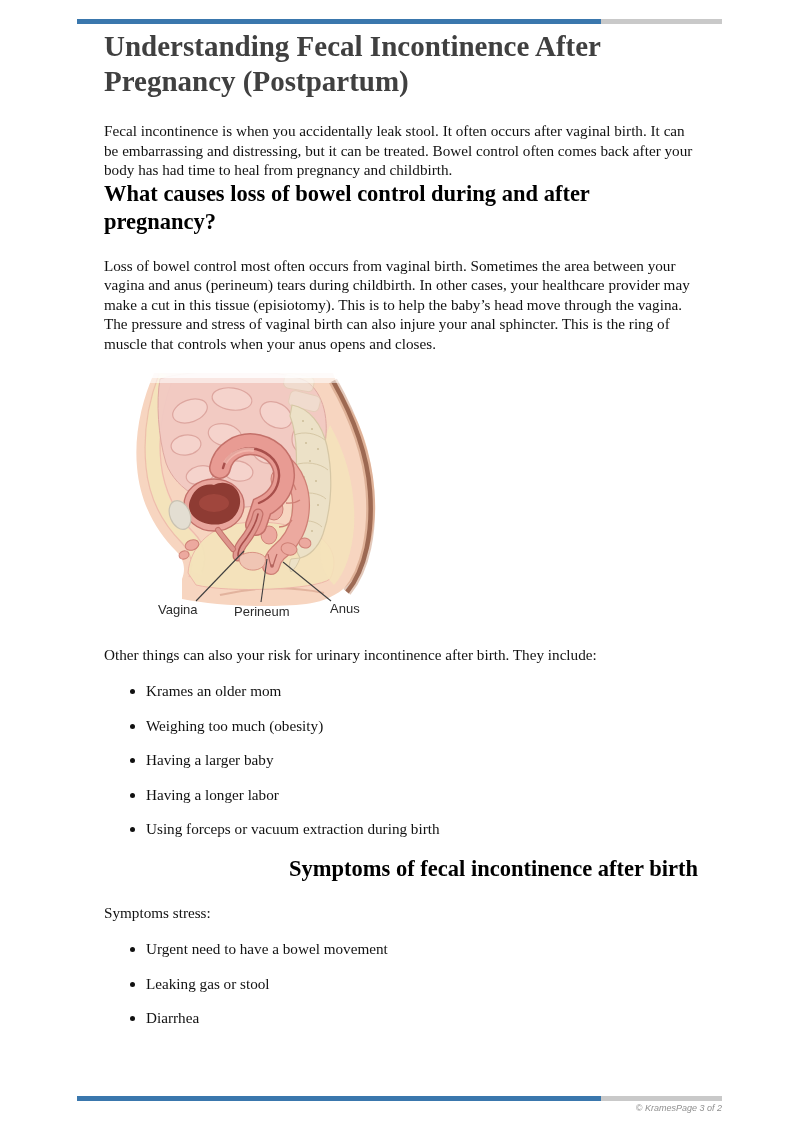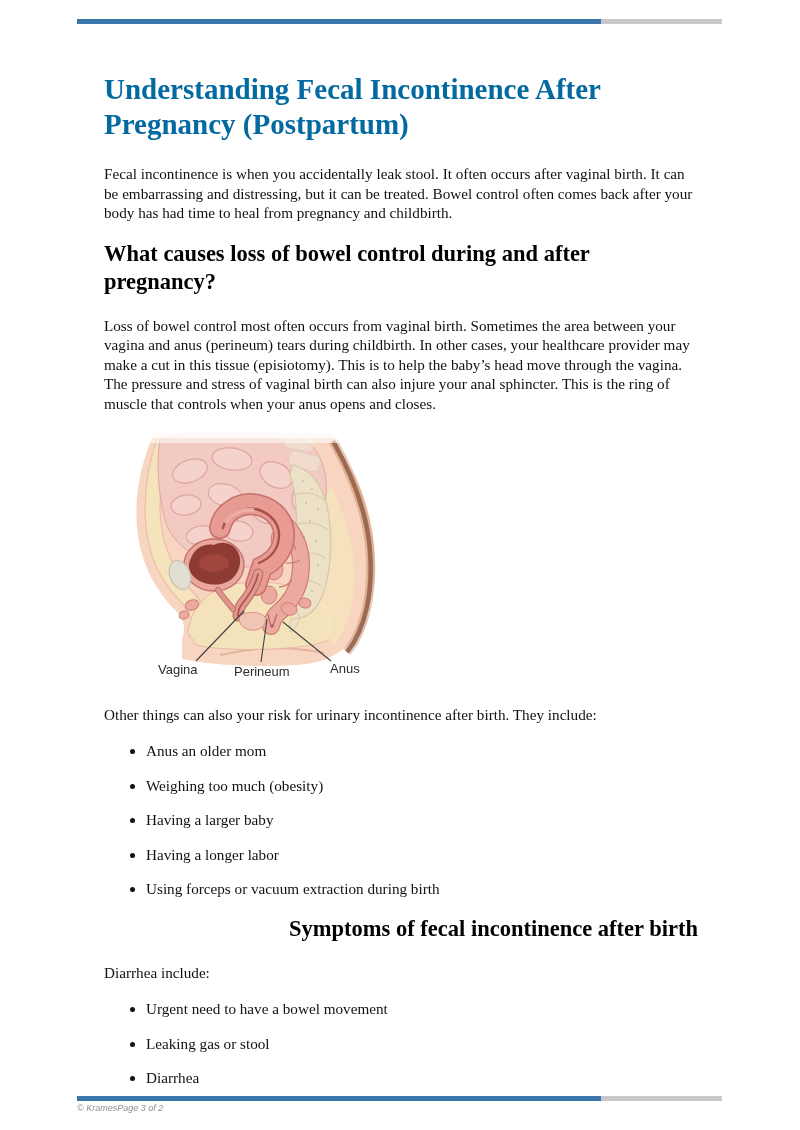--- a/index.html
+++ b/index.html
@@ -9,41 +9,41 @@
   }
   .top-bar {
     position:absolute; left:77px; top:19px; width:645px; height:5px;
     display:flex;
   }
   .top-bar .bar-blue, .footer-bar .bar-blue { width:524px; background:#3a77ad; }
   .top-bar .bar-gray, .footer-bar .bar-gray { flex:1; background:#c9c9c9; }
 
   .content { position:absolute; left:104px; top:0; width:594px; }
   .content h1 {
-    margin:72px 0 0 0; font-size:29px; line-height:35px; font-weight:bold; color:#0369a1;
+    margin:29px 0 0 0; font-size:29px; line-height:35px; font-weight:bold; color:#404040;
   }
   .content h2 {
     margin:0; font-size:22.5px; line-height:28.5px; font-weight:bold; color:#000;
   }
   .content p { margin:0; font-size:15.2px; line-height:19.5px; }
   #intro-para { margin-top:22px; }
-  #causes-heading { margin-top:17px; }
+  #causes-heading { }
   #causes-para { margin-top:19px; }
   figure { margin:20px 0 12px 24px; padding:0; }
   #risk-intro { margin-top:20px; }
   ul.doc-list { margin:16.5px 0 0 0; padding:0 0 0 42px; list-style:disc outside; }
   ul.doc-list li { font-size:15.2px; line-height:19.5px; margin:0 0 15px 0; }
   ul.doc-list li:last-child { margin-bottom:0; }
   #symptoms-heading { margin-top:16px;text-align:right; }
   #symptoms-intro { margin-top:20px; }
 
   .footer { position:absolute; left:77px; top:1096px; width:645px; }
   .footer-bar { height:5px; display:flex; }
   .footer-meta {
-    display:flex; justify-content:flex-start; margin-top:2px;
+    display:flex; justify-content:flex-end; margin-top:2px;
     font-family:"Liberation Sans", sans-serif; font-style:italic;
     font-size:9px; color:#8f8f8f;
   }
   svg text.fig-label {
     font-family:"Liberation Sans", sans-serif; font-size:13px; fill:#2b2b2b;
   }
 </style>
 </head>
 <body>
 
@@ -182,30 +182,30 @@
 
         <text class="fig-label" x="30" y="241">Vagina</text>
         <text class="fig-label" x="106" y="243">Perineum</text>
         <text class="fig-label" x="202" y="240">Anus</text>
       </svg>
     </figure>
 
     <p id="risk-intro">Other things can also your risk for urinary incontinence after birth. They include:</p>
 
     <ul class="doc-list">
-      <li>Anus an older mom</li>
+      <li>Krames an older mom</li>
       <li>Weighing too much (obesity)</li>
       <li>Having a larger baby</li>
       <li>Having a longer labor</li>
       <li>Using forceps or vacuum extraction during birth</li>
     </ul>
 
     <h2 id="symptoms-heading">Symptoms of fecal incontinence after birth</h2>
 
-    <p id="symptoms-intro">Diarrhea include:</p>
+    <p id="symptoms-intro">Symptoms stress:</p>
 
     <ul class="doc-list">
       <li>Urgent need to have a bowel movement</li>
       <li>Leaking gas or stool</li>
       <li>Diarrhea</li>
     </ul>
 
   </div>
 
   <div class="footer">

